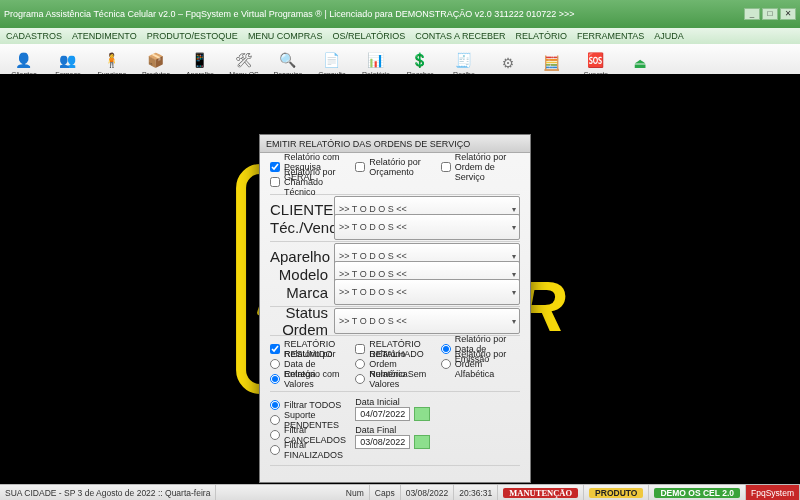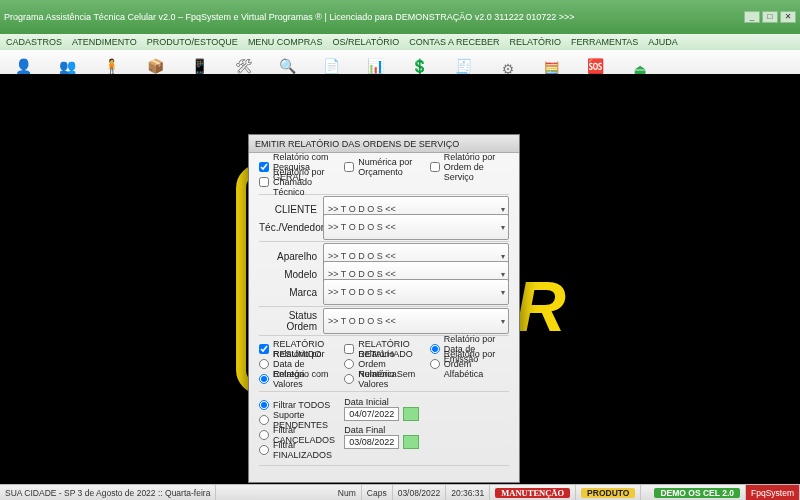--- a/index.html
+++ b/index.html
@@ -1,19 +1,19 @@
 <!DOCTYPE html>
 <html><head>
 <meta charset="utf-8">
 <style>
   * { box-sizing: border-box; margin: 0; padding: 0; font-family: "Segoe UI", Tahoma, sans-serif; }
   body { width: 800px; height: 500px; overflow: hidden; background: #000; position: relative; }
 
   
-  .titlebar { height: 34px; background: linear-gradient(#6fb66f,#4a9a4a); display: flex; align-items: center; padding: 0 4px; color: #fff; font-size: 9px; }
+  .titlebar { height: 28px; background: linear-gradient(#6fb66f,#4a9a4a); display: flex; align-items: center; padding: 0 4px; color: #fff; font-size: 9px; }
   .titlebar .title { flex: 1; white-space: nowrap; overflow: hidden; }
   .winbtns { display: flex; gap: 2px; }
   .winbtn { width: 16px; height: 12px; background: #cfe8cf; border: 1px solid #8fbf8f; font-size: 8px; text-align: center; line-height: 10px; color: #333; }
 
   
   .menubar { height: 16px; background: linear-gradient(#e8f5e8,#cde9cd); display: flex; align-items: center; gap: 10px; padding: 0 6px; font-size: 9px; color: #1c4a1c; }
 
   
   .toolbar { height: 40px; background: linear-gradient(#fdfdfd,#e6e6e6); border-bottom: 1px solid #bbb; display: flex; align-items: center; padding: 0 4px; gap: 4px; }
   .tbbtn { width: 40px; height: 36px; display: flex; flex-direction: column; align-items: center; justify-content: center; gap: 1px; border-radius: 3px; }
@@ -31,63 +31,63 @@
   .gear { position:absolute; right:-62px; top:54px; width:120px; height:120px; border-radius:50%; background:
     radial-gradient(circle,#000 34px,#f7d90b 34px,#f7d90b 48px,#000 48px);
   }
   .gear::before { content:""; position:absolute; inset:-12px; background:
     conic-gradient(#f7d90b 0 20deg,#000 20deg 40deg,#f7d90b 40deg 60deg,#000 60deg 80deg,#f7d90b 80deg 100deg,#000 100deg 120deg,#f7d90b 120deg 140deg,#000 140deg 160deg,#f7d90b 160deg 180deg,#000 180deg 200deg,#f7d90b 200deg 220deg,#000 220deg 240deg,#f7d90b 240deg 260deg,#000 260deg 280deg,#f7d90b 280deg 300deg,#000 300deg 320deg,#f7d90b 320deg 340deg,#000 340deg 360deg);
     border-radius:50%; z-index:-1;}
   .logotext { color:#fff; font-weight:900; font-size:70px; line-height:0.82; letter-spacing:-2px; margin-left:40px; font-style:italic; }
   .logotext .line2 { color:#f7d90b; }
 
   
-  .dialog { position: absolute; top: 60px; left: 248px; width: 272px; background: linear-gradient(#f7f7f7,#e9e9e9); border: 1px solid #7a7a7a; box-shadow: 0 4px 18px rgba(0,0,0,.6); font-size: 9px; color: #222; }
+  .dialog { position: absolute; top: 60px; left: 259px; width: 272px; background: linear-gradient(#f7f7f7,#e9e9e9); border: 1px solid #7a7a7a; box-shadow: 0 4px 18px rgba(0,0,0,.6); font-size: 9px; color: #222; }
   .dialog-title { height: 18px; background: linear-gradient(#eaeaea,#cfcfcf); border-bottom: 1px solid #aaa; display:flex; align-items:center; padding:0 6px; font-size: 9px; }
   .dialog-body { padding: 6px 10px 8px; }
   .chkrow, .radrow { display: flex; align-items: center; gap: 4px; height: 15px; }
   .twocol { display: grid; grid-template-columns: 1fr 1fr 1fr; column-gap: 6px; }
   .sep { height: 1px; background: #d0d0d0; margin: 5px 0; }
   .frow { display: flex; align-items: center; gap: 6px; height: 18px; }
-  .flabel { width: 58px; text-align: right; font-size: 10px; }
+  .flabel { width: 58px; text-align: right; font-size: 15px; }
   .combo { flex:1; height: 15px; background: linear-gradient(#fff,#eee); border:1px solid #9a9a9a; border-radius:2px; display:flex; align-items:center; padding:12px 4px; font-size:9px; color:#444; position:relative; }
   .combo::after { content:"▾"; position:absolute; right:3px; color:#555; font-size:8px; }
   .dateval { display:inline-flex; align-items:center; gap:4px; }
   .datebox { border:1px solid #999; background:#fff; padding:0 4px; height:14px; line-height:12px; font-size:9px; }
   .calbtn { width:16px; height:14px; background:#8ddf8d; border:1px solid #5fb55f; }
   .dlg-buttons { display:flex; gap:6px; margin-top:8px; border-top:1px solid #d0d0d0; padding-top:8px; }
   input[type=checkbox], input[type=radio] { width:10px; height:10px; }
 
   
   .statusbar { position:absolute; bottom:0; left:0; right:0; height:16px; background:linear-gradient(#f2f2f2,#dedede); border-top:1px solid #bbb; display:flex; align-items:center; font-size:8.5px; color:#333; }
   .statusbar .cell { padding:0 5px; border-right:1px solid #c6c6c6; height:100%; display:flex; align-items:center; white-space:nowrap; }
   .statusbar .spacer { flex:1; border-right:1px solid #c6c6c6; }
   .pill { padding:0 6px; border-radius:2px; font-weight:bold; }
   .pill.maint { background:#c62828; color:#fff;font-family:Liberation Serif, serif; }
   .pill.user { background:#efc83c; color:#222; }
-  .pill.app { background:#3aa33a; color:#fff;margin-left:8px; }
+  .pill.app { background:#3aa33a; color:#fff; }
 </style>
 </head>
 <body>
 
 <div class="titlebar">
   <span class="title">Programa Assistência Técnica Celular v2.0 – FpqSystem e Virtual Programas ® | Licenciado para  DEMONSTRAÇÃO v2.0 311222 010722 &gt;&gt;&gt;</span>
   <div class="winbtns">
     <div class="winbtn">_</div>
     <div class="winbtn">□</div>
     <div class="winbtn">✕</div>
   </div>
 </div>
 
 <div class="menubar">
   <span>CADASTROS</span>
   <span>ATENDIMENTO</span>
   <span>PRODUTO/ESTOQUE</span>
   <span>MENU COMPRAS</span>
-  <span>OS/RELATÓRIO</span>
+  <span>OS/RELATÓRIOS</span>
   <span>CONTAS A RECEBER</span>
   <span>RELATÓRIO</span>
   <span>FERRAMENTAS</span>
   <span>AJUDA</span>
 </div>
 
 <div class="toolbar" id="toolbar">
     <div class="tbbtn">
       <div class="tbicon" style="color:#e2b84a">👤</div>
       <div class="tblabel">Clientes</div>
@@ -168,21 +168,21 @@
     <div class="dialog-title">EMITIR RELATÓRIO DAS ORDENS DE SERVIÇO</div>
     <div class="dialog-body">
 
       <div class="twocol">
         <label class="chkrow">
             <input type="checkbox" checked="" style="">
             <span>Relatório com Pesquisa GERAL</span>
           </label>
         <label class="chkrow">
             <input type="checkbox" style="">
-            <span>Numérica por Orçamento</span>
+            <span>Relatório por Orçamento</span>
           </label>
         <label class="chkrow">
             <input type="checkbox" style="">
             <span>Relatório por Ordem de Serviço</span>
           </label>
         <label class="chkrow">
             <input type="checkbox" style="">
             <span>Relatório por Chamado Técnico</span>
           </label>
       </div>

